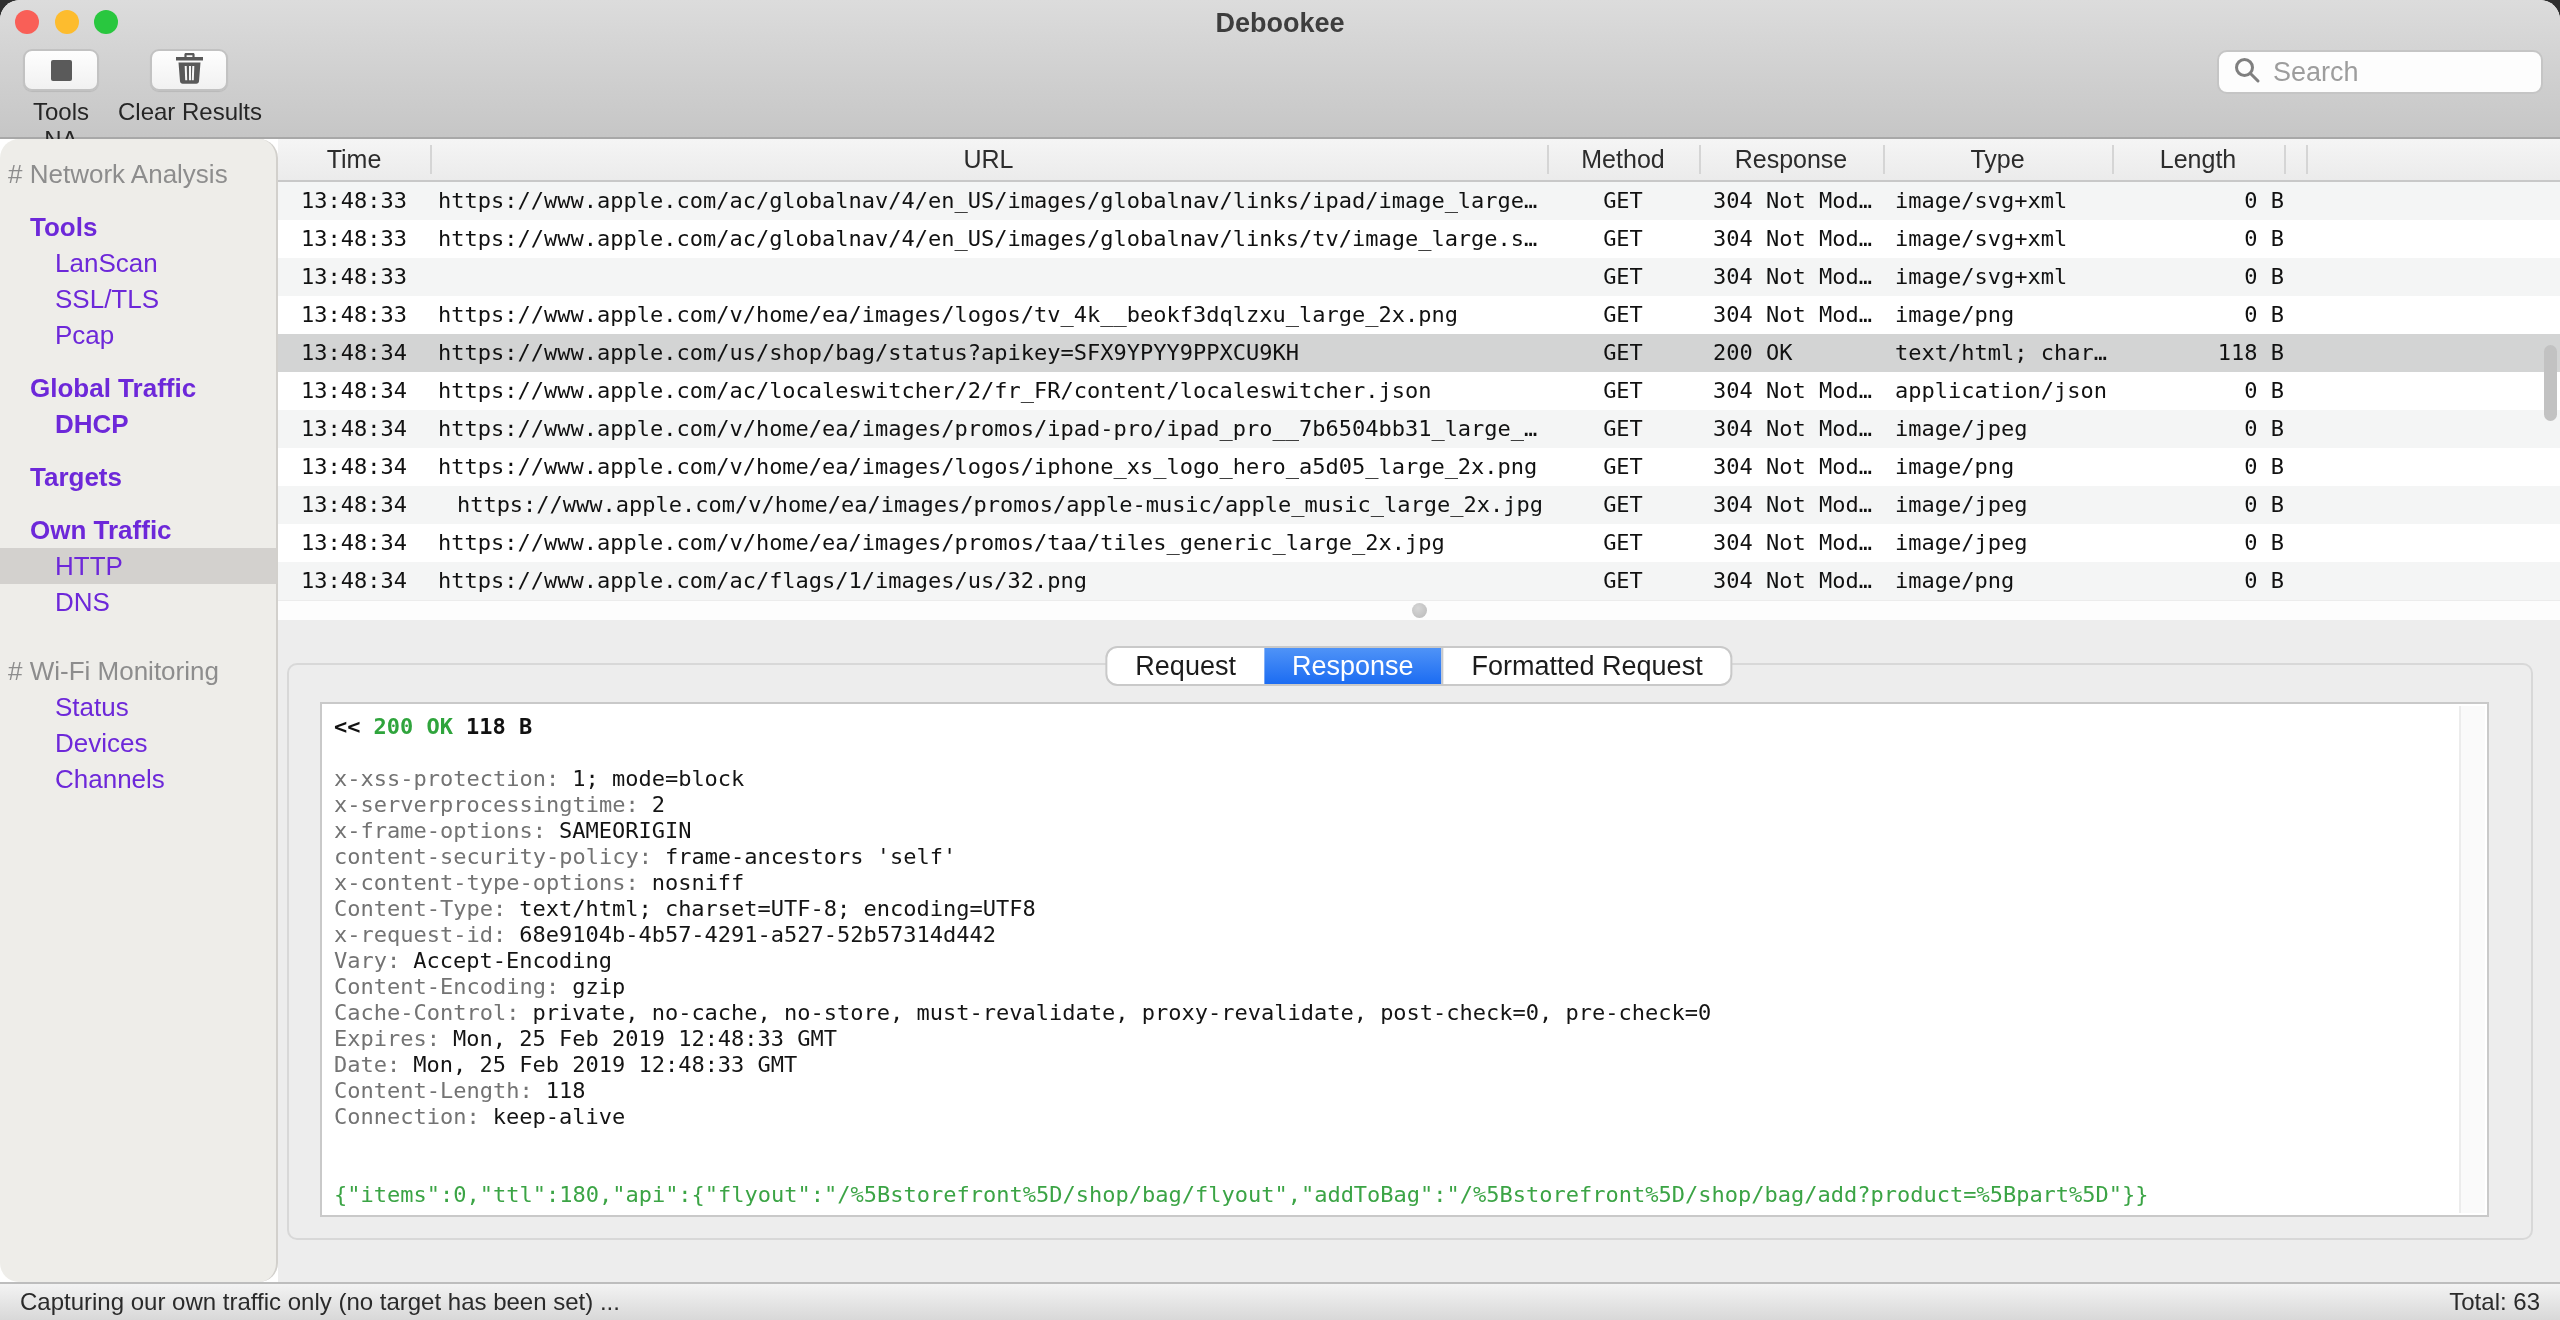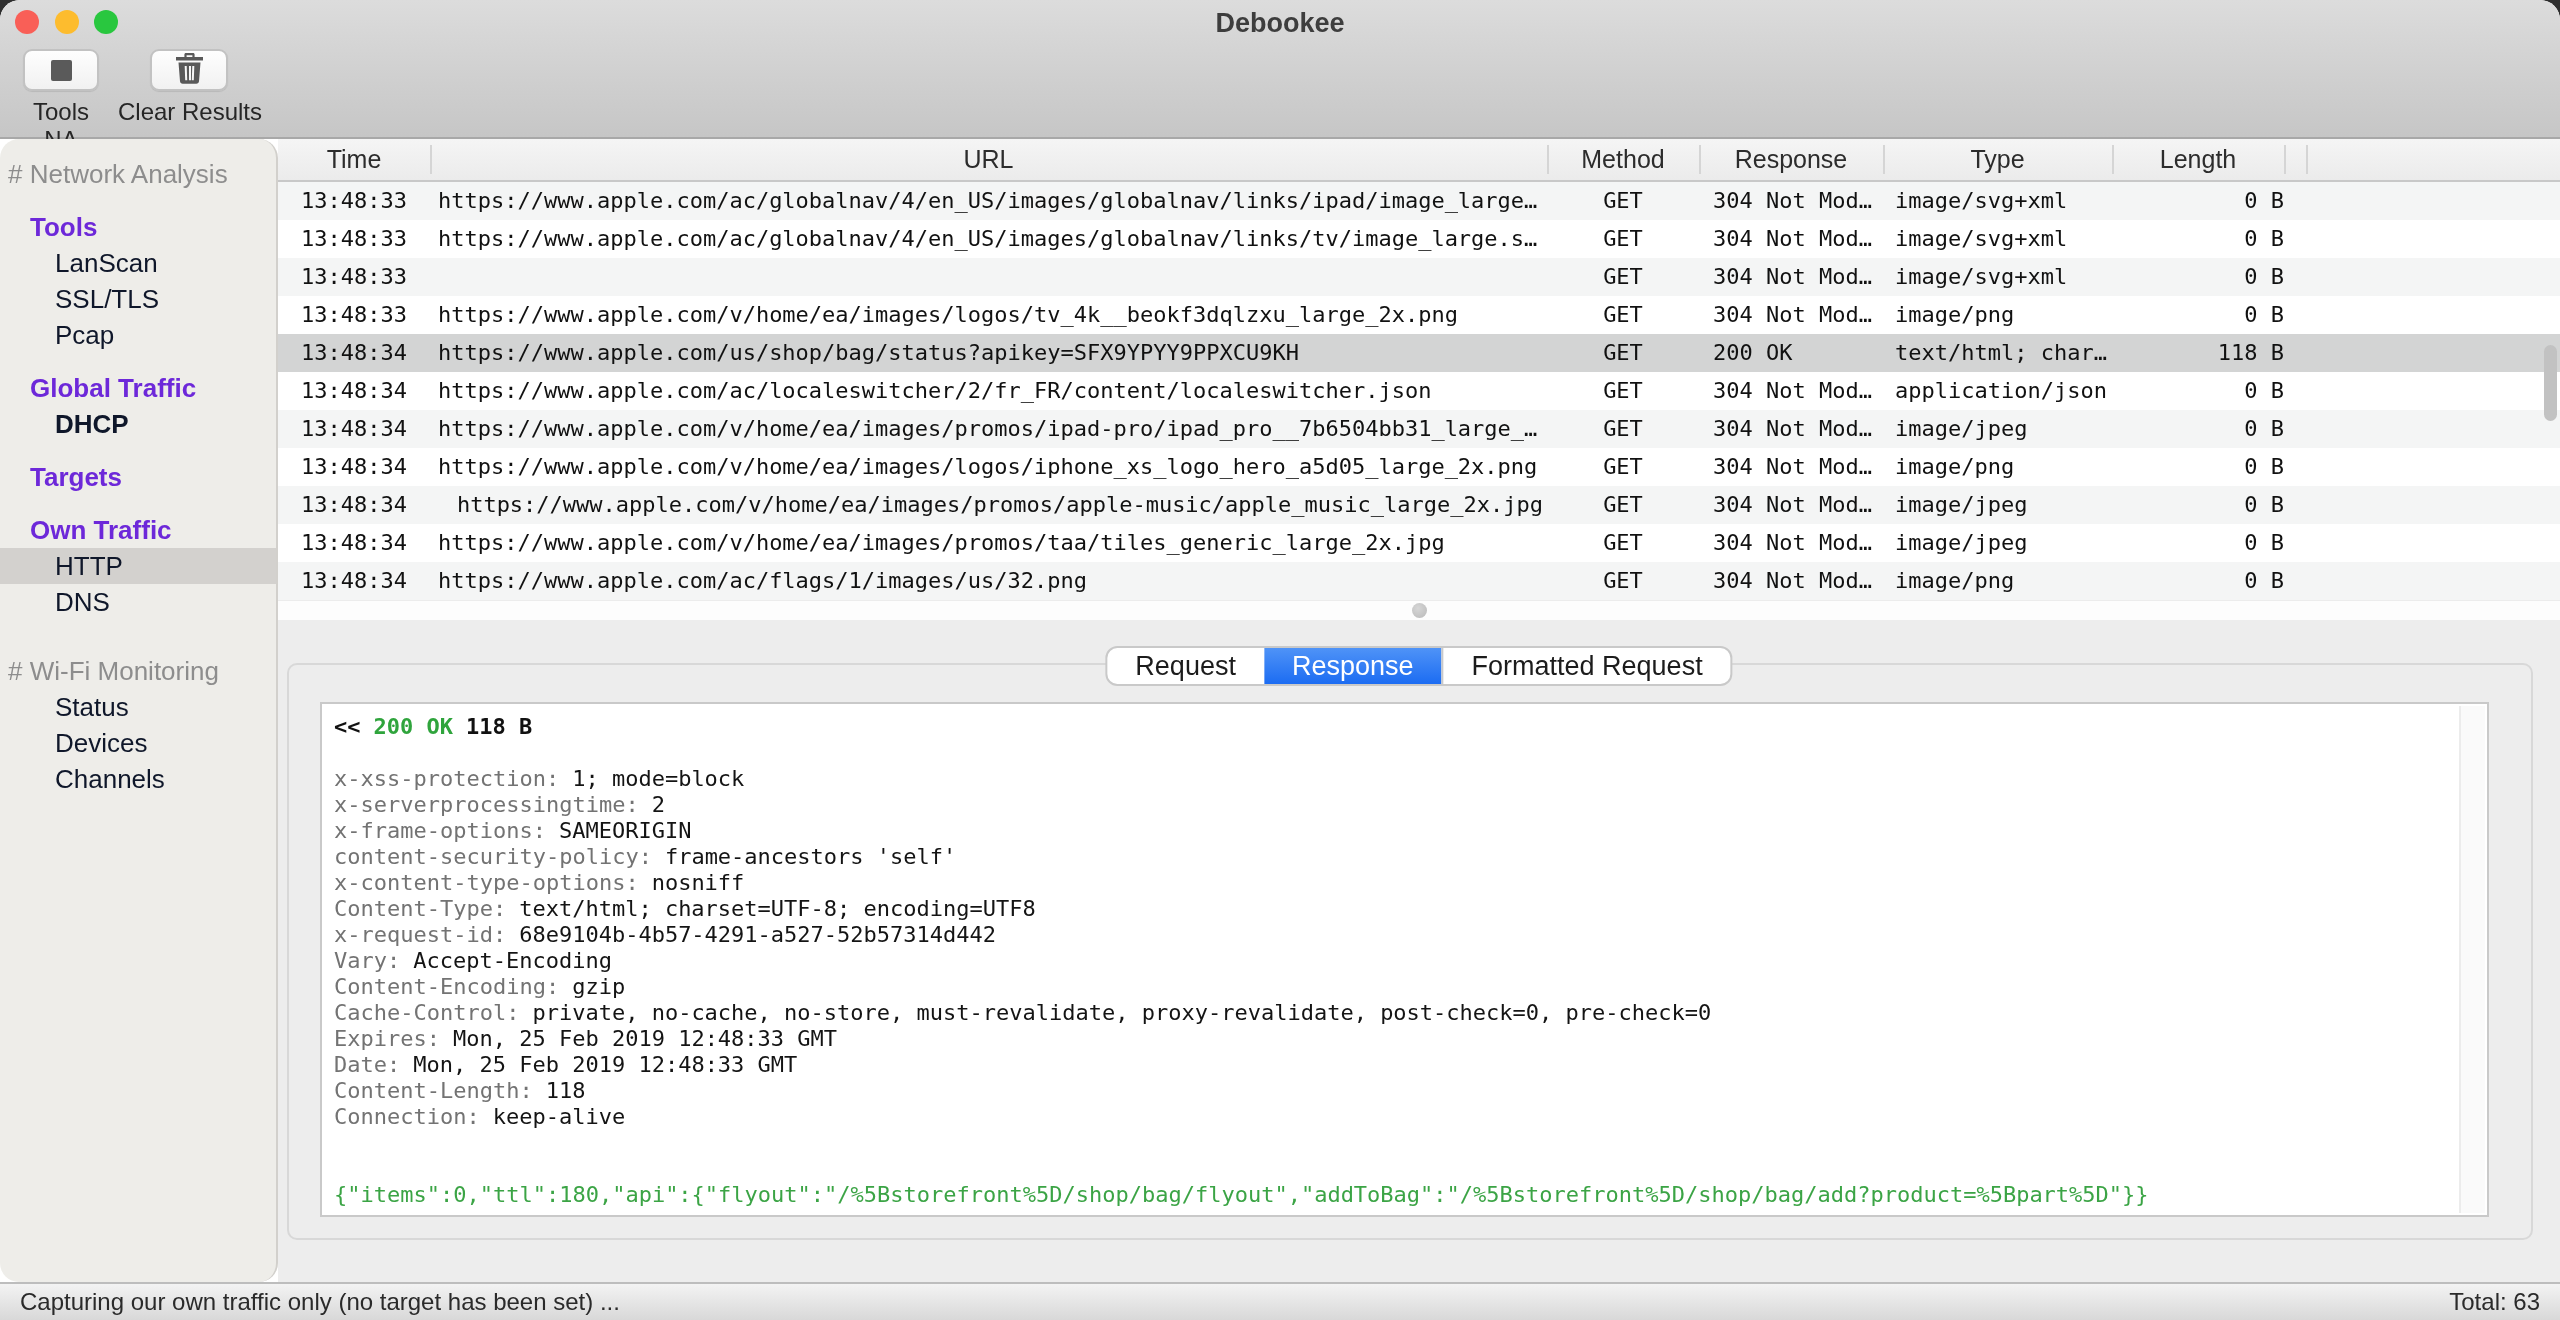--- a/index.html
+++ b/index.html
@@ -25,21 +25,21 @@
   .search input::placeholder{color:#9d9d9d;}
 
   
   .content{position:absolute;top:139px;left:0;right:0;bottom:38px;background:#fff;}
 
   
   .sidebar{position:absolute;left:0;top:0;bottom:0;width:278px;background:#eeede9;border-right:2px solid #d2d0cc;box-sizing:border-box;padding-top:10px;font-size:26px;overflow:hidden;border-radius:19px;}
   .sb-section + .sb-section{margin-top:26px;}
   .sb-header{color:#8d8d8d;padding:10px 6px 2px 8px;white-space:nowrap;}
   .sb-group{color:#6d28d9;font-weight:bold;padding:20px 0 2px 30px;white-space:nowrap;}
-  .sb-item{color:#0f172a;padding:4px 0 4px 55px;line-height:28px;white-space:nowrap;}
+  .sb-item{color:#6d28d9;padding:4px 0 4px 55px;line-height:28px;white-space:nowrap;}
   .sb-item.selected{background:#d3d1ce;}
   .sb-item.bold{font-weight:bold;}
 
   
   .main{position:absolute;left:278px;top:0;right:0;bottom:0;}
   .thead{position:absolute;top:0;left:0;right:0;height:43px;background:linear-gradient(#f5f5f5,#ebebeb);border-bottom:2px solid #c8c8c8;box-sizing:border-box;}
   .th{position:absolute;top:0;height:41px;display:flex;align-items:center;justify-content:center;font-size:25px;color:#2c2c2c;}
   .sep{position:absolute;top:6px;bottom:6px;width:2px;background:#d5d5d5;}
   .rows{position:absolute;top:43px;left:0;right:0;}
   .row{position:relative;height:38px;font-family:"DejaVu Sans Mono",monospace;font-size:22px;color:#111;}
@@ -91,20 +91,29 @@
     <div class="tbtn" id="clear-btn">
       <span>
         <svg width="27" height="31" viewBox="0 0 27 31">
           <path fill="#595959" d="M10 0h7c1 0 1.6.7 1.6 1.6V4H27v3.4H0V4h8.4V1.6C8.4.7 9 0 10 0zm.6 2.2V4h5.8V2.2z"></path>
           <path fill="#595959" d="M2.5 9.5h22L23 28.2c-.1 1.5-1.2 2.5-2.7 2.5H6.7c-1.5 0-2.6-1-2.7-2.5zM8.7 13l.5 14.3h2L10.7 13zm4.3 0v14.3h2V13zm5.3 0-.5 14.3h-2L16.3 13z" fill-rule="evenodd"></path>
         </svg>
       </span>
     </div>
     <div class="tlabel" id="clear-label">Clear Results</div>
 
+    <div class="search">
+      <span>
+        <svg width="28" height="28" viewBox="0 0 28 28" fill="none">
+          <circle cx="11.5" cy="11.5" r="8" stroke="#7f7f7f" stroke-width="3"></circle>
+          <line x1="17.5" y1="17.5" x2="25" y2="25" stroke="#7f7f7f" stroke-width="3" stroke-linecap="round"></line>
+        </svg>
+      </span>
+      <input type="text" placeholder="Search" style="">
+    </div>
   </div>
 
   <div class="content">
 
     <aside class="sidebar" id="sidebar">
         <div class="sb-section">
           <div class="sb-header"># Network Analysis</div>
           <div class="sb-group">Tools</div>
           <div class="sb-item">LanScan</div>
           <div class="sb-item">SSL/TLS</div>

